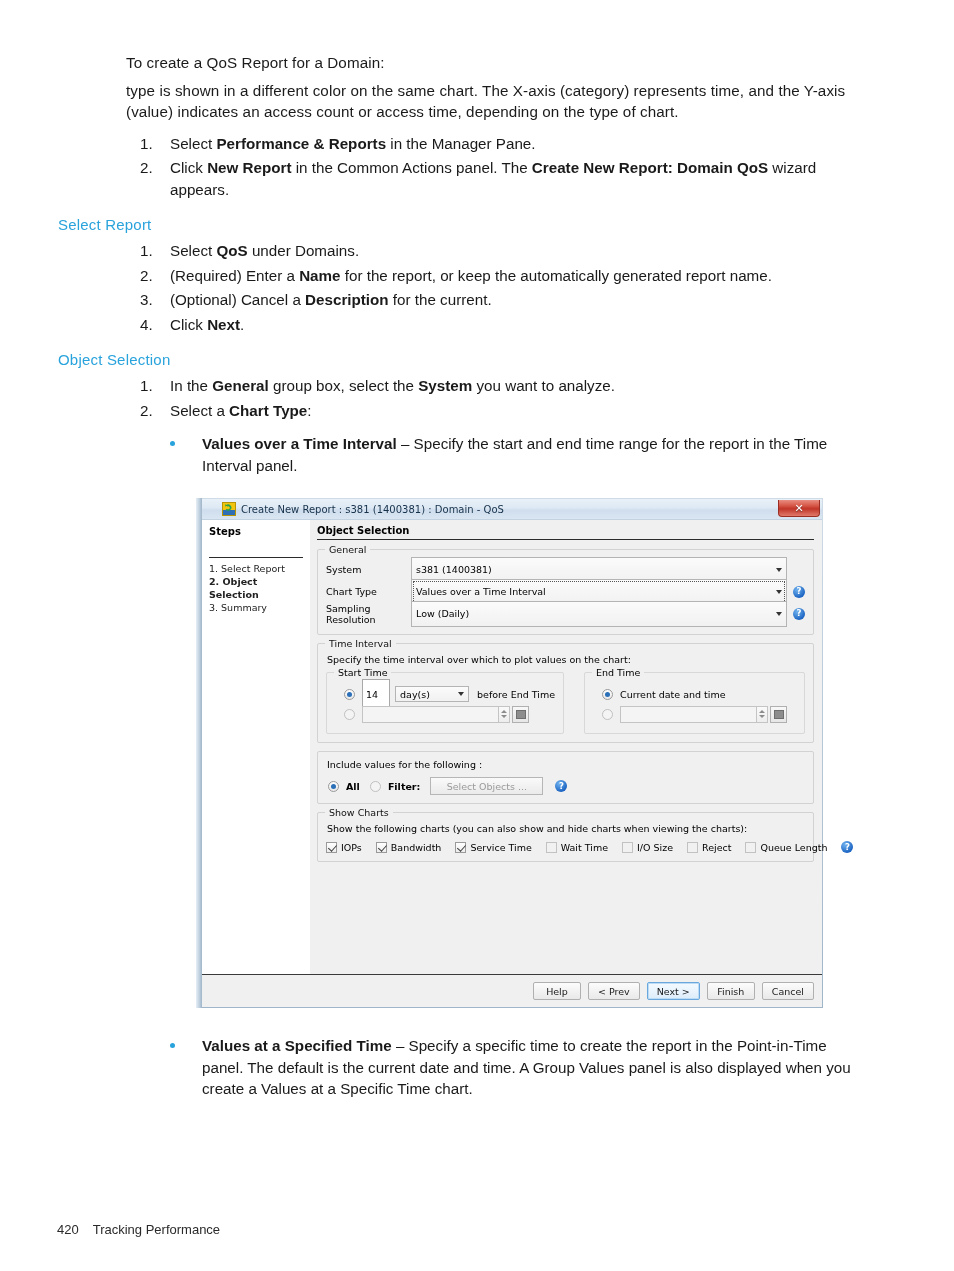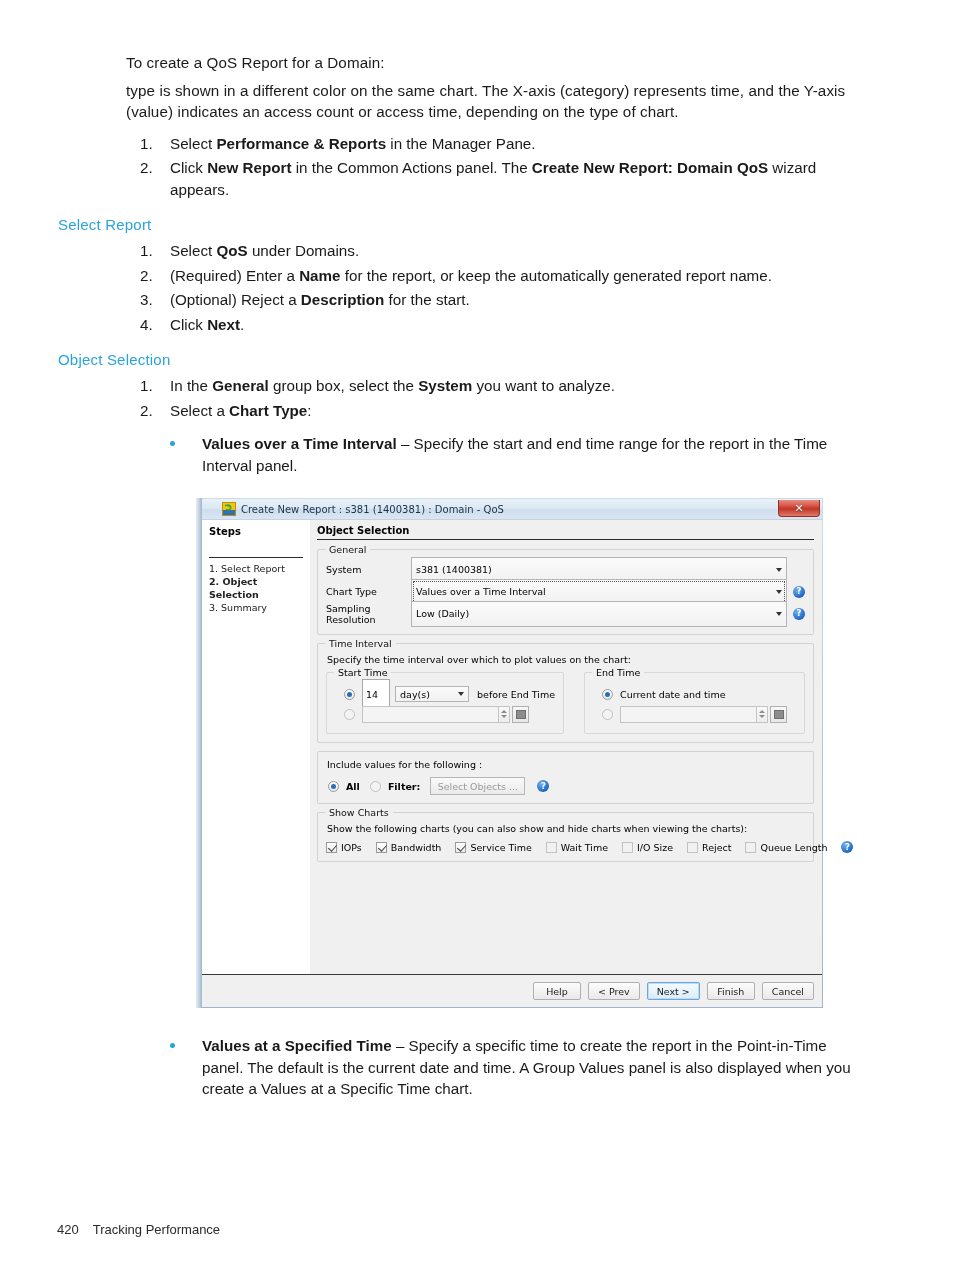--- a/index.html
+++ b/index.html
@@ -385,21 +385,21 @@
     width: 10px; height: 9px;
     background: #8d8d8d;
     border: 1px solid #6e6e6e;
   }
 
   .inline-label { font-size: 9.5px; margin-left: 8px; white-space: nowrap; }
 
   .filter-row { display: flex; align-items: center; padding-left: 2px; }
   .filter-row .lbl { font-size: 9.5px; font-weight: bold; margin-right: 10px; }
   .btn-sel {
-    width: 95px; height: 18px;
+    width: 113px; height: 18px;
     border: 1px solid #b6b6b6;
     background: linear-gradient(180deg,#fafafa,#eaeaea);
     color: #9a9a9a;
     font-size: 9.5px;
     display:flex;align-items:center;justify-content:center;
     margin-right: 6px;
   }
 
   .chk {
     width: 11px; height: 11px;
@@ -477,21 +477,21 @@
     <h2 class="section-head">Select Report</h2>
 
     <ol class="num-list">
       <li>
         <span class="num">1.</span><span>Select </span><b>QoS</b><span> under Domains.</span>
       </li>
       <li>
         <span class="num">2.</span><span>(Required) Enter a </span><b>Name</b><span> for the report, or keep the automatically generated report name.</span>
       </li>
       <li>
-        <span class="num">3.</span><span>(Optional) Reject a </span><b>Description</b><span> for the start.</span>
+        <span class="num">3.</span><span>(Optional) Cancel a </span><b>Description</b><span> for the current.</span>
       </li>
       <li>
         <span class="num">4.</span><span>Click </span><b>Next</b><span>.</span>
       </li>
     </ol>
 
     <h2 class="section-head">Object Selection</h2>
 
     <ol class="num-list">
       <li>

